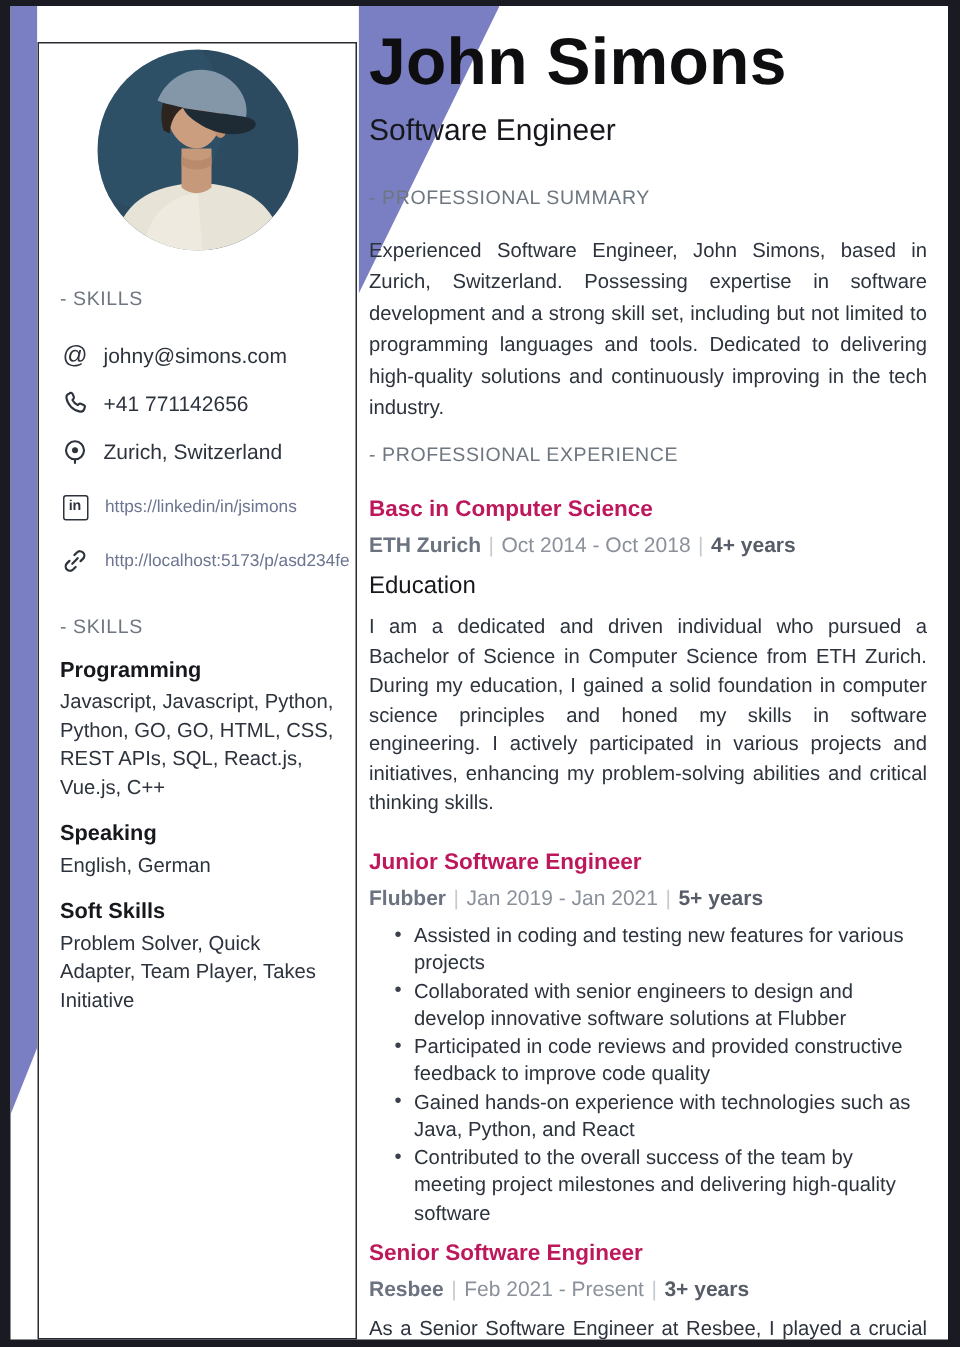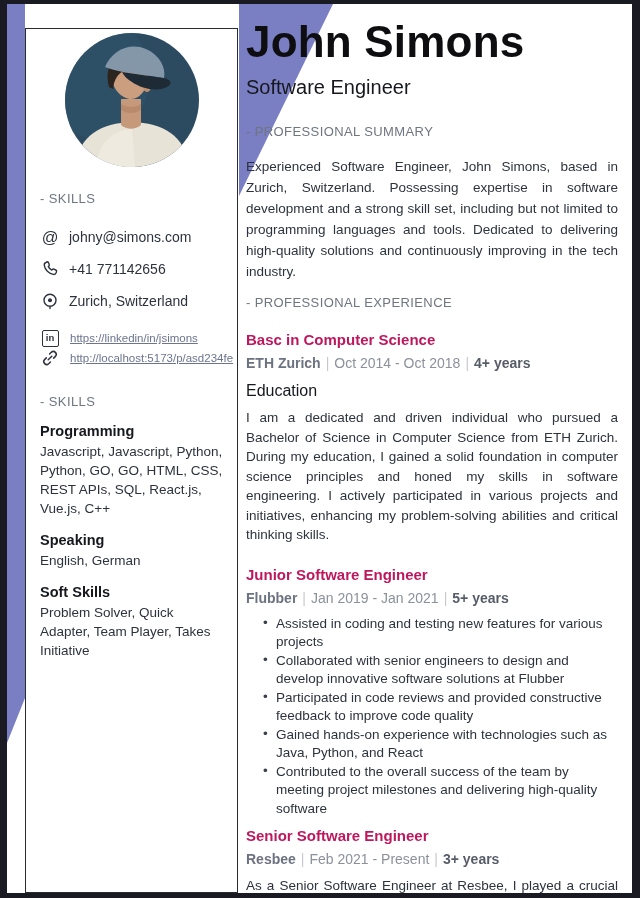--- a/index.html
+++ b/index.html
@@ -33,23 +33,23 @@
   }
   .avatar{display:block;margin:2px auto 0;}
   .sec-heading{
     font-size:13px;color:#6e7680;letter-spacing:0.4px;font-weight:400;
   }
   .sidebar .sec-heading.contact{margin-top:24px;}
   .contact-list{margin-top:21px;display:flex;flex-direction:column;gap:12px;}
   .contact-row{display:flex;align-items:center;gap:9px;color:#2d333d;font-size:14px;}
   .cicon{width:20px;height:20px;flex:0 0 20px;display:flex;align-items:center;justify-content:center;}
   .glyph-icon{font-size:16.5px;color:#2d333d;line-height:20px;}
-  .links{margin-top:17px;display:flex;flex-direction:column;}
+  .links{margin-top:17px;display:flex;flex-direction:column;gap:16px;}
   .link-row{display:flex;align-items:center;gap:10px;}
-  .link-row a{color:#6b7490;font-size:11.5px;text-decoration:underline;cursor:pointer;}
+  .link-row a{color:#6b7490;font-size:11.5px;cursor:pointer;}
   .li-box{
     box-sizing:border-box;width:17px;height:17px;border:1.6px solid #2d333d;border-radius:2px;
     font-size:9.5px;font-weight:700;color:#2d333d;display:flex;align-items:center;justify-content:center;
     line-height:1;
   }
   .sidebar .sec-heading.skills{margin-top:26px;}
   .skill-group{margin-top:14px;}
   .skill-title{font-size:14.5px;font-weight:700;color:#16181d;}
   .skill-items{margin-top:3px;font-size:13.5px;line-height:19px;color:#2d333d;}
   

